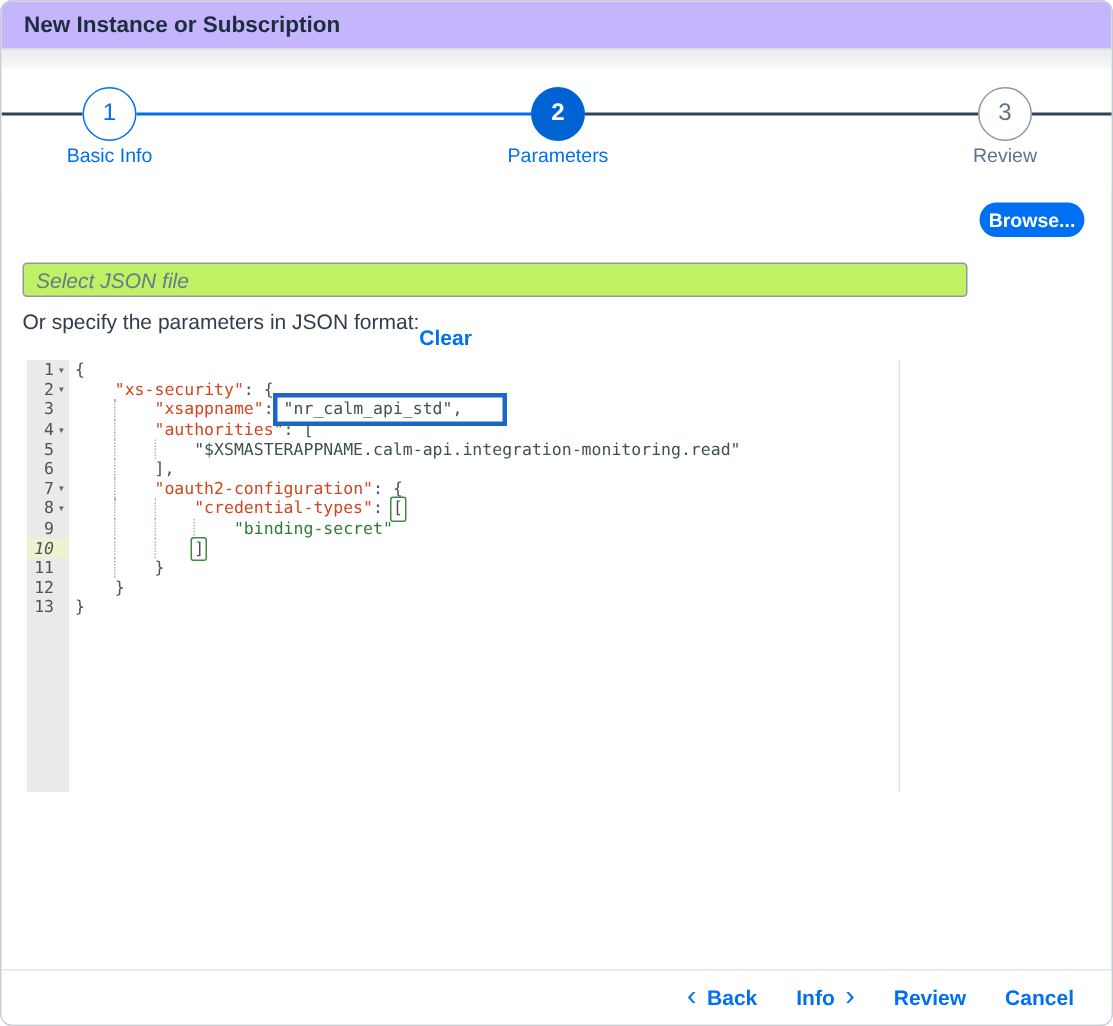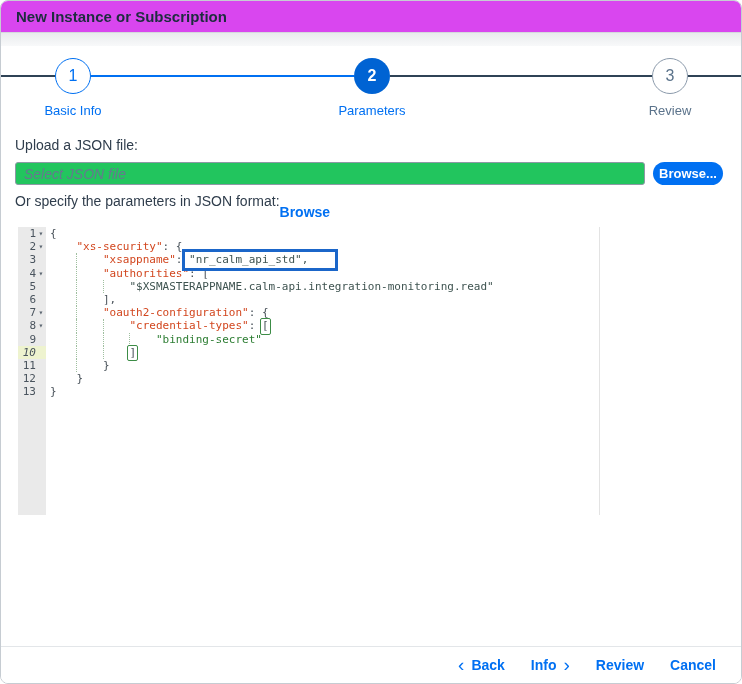--- a/index.html
+++ b/index.html
@@ -8,57 +8,58 @@
 
   .dialog {
     position:relative; width:742px; height:684px;
     background:#fff; border:1px solid #c6ccd2; border-radius:8px;
     overflow:hidden;
   }
 
   
   .dialog-header {
     height:32px; display:flex; align-items:center; padding:0 15px;
-    border-bottom:1px solid #d5d9dd; background:#d946ef;
+    border-bottom:1px solid #d5d9dd; background:#c4b5fd;
   }
   .dialog-title { font-size:15px; font-weight:700; color:var(--dark); }
   .header-band { height:13px; background:linear-gradient(#e9ebed,#f8f9fa); }
 
   
   .stepper { position:relative; height:80px; background:#fff; }
   .seg { position:absolute; top:29px; height:2px; }
   .seg-dark { background:var(--connector); }
   .seg-blue { background:var(--accent); }
   .step { position:absolute; top:12px; width:120px; text-align:center; cursor:pointer; }
   .circle {
     width:36px; height:36px; border-radius:50%; margin:0 auto;
     display:flex; align-items:center; justify-content:center;
     font-size:16px; background:#fff;
   }
   .step-visited .circle { border:1.5px solid var(--accent); color:var(--accent); }
   .step-current .circle { background:var(--accentDark); color:#fff; font-weight:600; }
   .step-upcoming .circle { border:1px solid #8b9aab; color:var(--muted); }
-  .step-label { margin-top:9px; font-size:13px; }
+  .step-label { margin-top:2px; font-size:13px; }
   .step-visited .step-label, .step-current .step-label { color:var(--accent); }
   .step-upcoming .step-label { color:var(--muted); }
 
   
   .form { padding:0 18px 0 14px; color:var(--body); }
   .intro-row { margin-top:18px; display:flex; align-items:center; gap:12px; font-size:14px; }
   .info-icon {
     width:16px; height:16px; border:1.5px solid var(--accent); border-radius:50%;
     display:inline-flex; align-items:center; justify-content:center;
     color:var(--accent); font-size:10px; font-weight:700; cursor:pointer;
   }
   .upload-label { margin-top:11px; font-size:14px; }
   .file-row { margin-top:9px; display:flex; gap:8px; }
   .file-input {
     flex:1; height:23px; border:1px solid #8d99a5; border-radius:3px;
-    padding:0 8px; font-size:14px; color:var(--body); background:#22c55e;
+    padding:0 8px; font-size:14px; color:var(--body); background:#bef264;
     font-family:"Liberation Sans", sans-serif;
+    margin-top:40px;
   }
   .file-input::placeholder { font-style:italic; color:var(--placeholder); opacity:1; }
   .browse-btn {
     width:70px; height:23px; border:none; border-radius:12px;
     background:var(--accent); color:#fff; font-size:13px; font-weight:700;
     cursor:pointer; font-family:"Liberation Sans", sans-serif;
   }
   .json-row { margin-top:6px; display:flex; justify-content:flex-start; align-items:flex-start; }
   .json-label { font-size:14px; padding-top:2px; }
   .clear-link { font-size:14px; font-weight:700; color:var(--accent); margin-top:13px; cursor:pointer; }
@@ -138,30 +139,29 @@
     <div class="step step-upcoming" style="left:609px;">
       <div class="circle">
           <span>3</span>
         </div>
       <div class="step-label">Review</div>
     </div>
   </div>
 
   <div class="form">
 
-    <div class="upload-label">Upload a JSON file:</div>
 
     <div class="file-row">
       <input class="file-input" type="text" placeholder="Select JSON file" style="">
       <button class="browse-btn">Browse...</button>
     </div>
 
     <div class="json-row">
       <span class="json-label">Or specify the parameters in JSON format:</span>
-      <span class="clear-link">Browse</span>
+      <span class="clear-link">Clear</span>
     </div>
 
     <div class="editor">
       <div class="gutter">
           <div class="gutter-line">
             <span class="lnum">1</span>
             <span class="fold">▾</span>
           </div>
           <div class="gutter-line">
             <span class="lnum">2</span>

